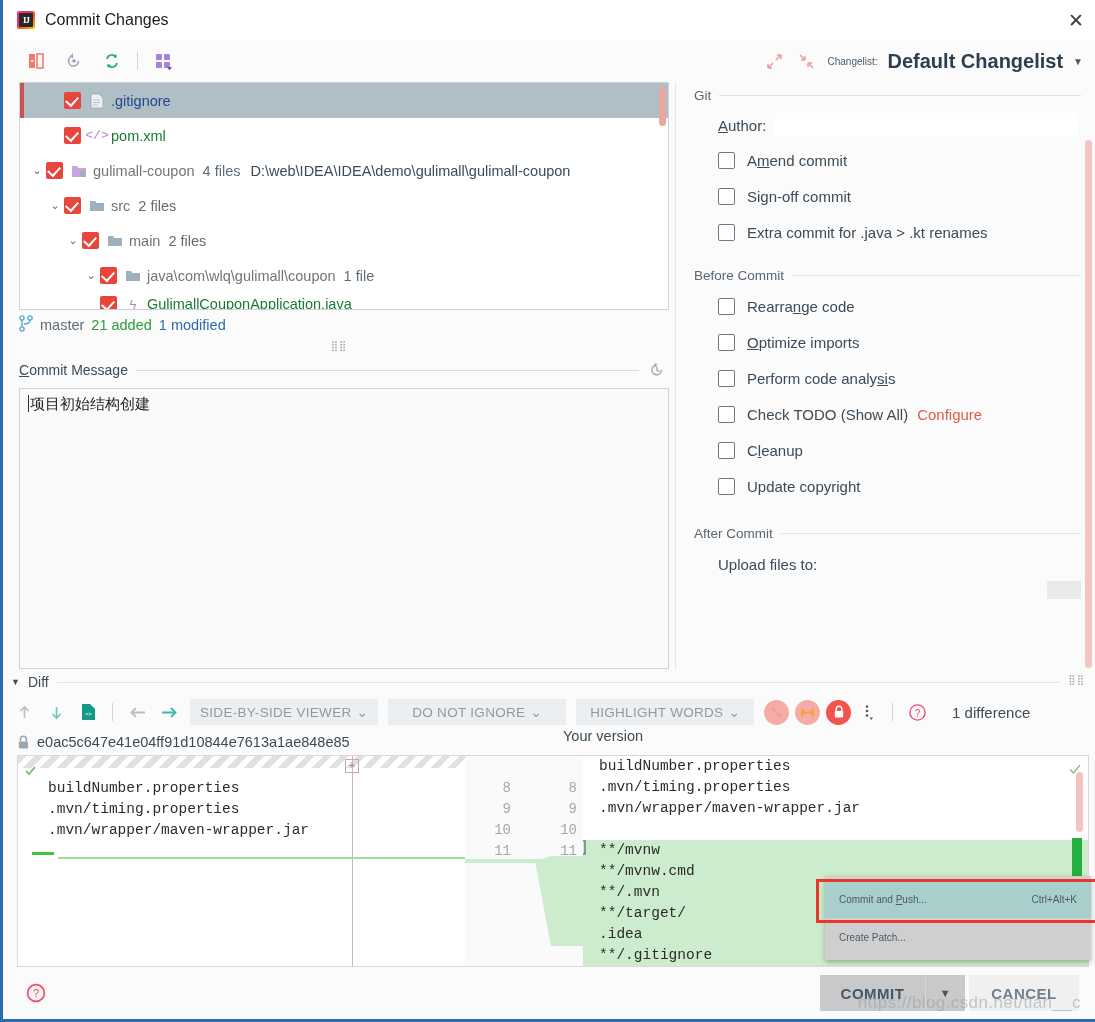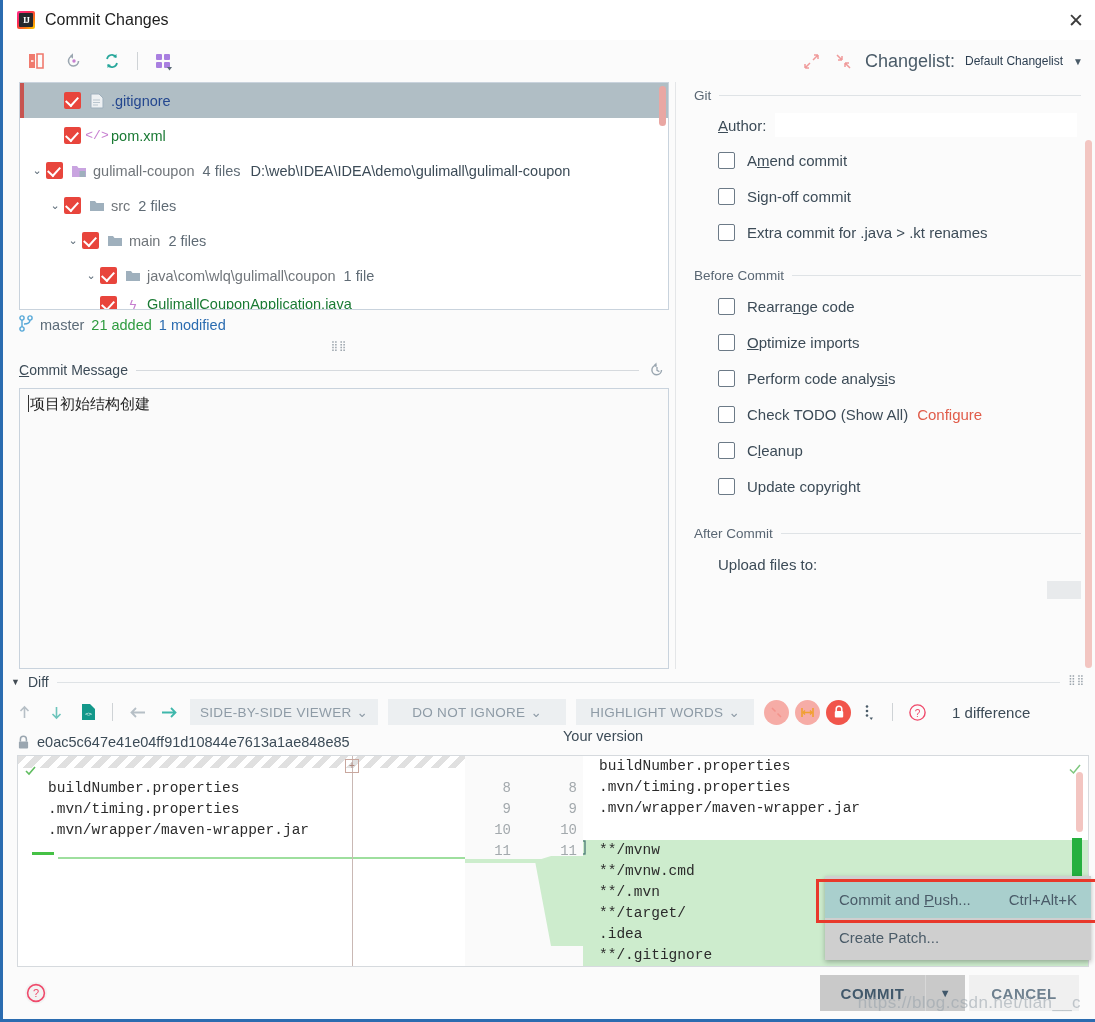--- a/index.html
+++ b/index.html
@@ -42,22 +42,22 @@
   }
   
   .toolbar {
     height:42px; flex:0 0 42px; display:flex; align-items:center;
     padding-left:18px; background:#fbfbfb;
   }
   .tool-btn { width:30px; height:26px; display:flex; align-items:center;
      justify-content:center; margin-right:8px; }
   .tool-sep { width:1px; height:18px; background:#cfd3d6; margin:0 10px 0 2px; }
   .cl-area { margin-left:auto; display:flex; align-items:center; padding-right:12px; gap:10px; }
-  .cl-label { color:#4a5b68; font-size:18px; }
-  .cl-value { font-weight:normal; color:#2c3e50; font-size:12px; }
+  .cl-label { color:#4a5b68; font-size:10px; }
+  .cl-value { font-weight:bold; color:#2c3e50; font-size:20px; }
   .cl-arrow { color:#4a5b68; font-size:10px; }
   .expicon { width:22px; height:20px; display:flex; align-items:center; justify-content:center; }
   
   .body-row { display:flex; flex:1 1 auto; min-height:0; }
   .left-col { width:672px; flex:0 0 672px; display:flex; flex-direction:column; min-height:0; }
   .right-col { flex:1 1 auto; display:flex; flex-direction:column;
     border-left:1px solid #e4e6e8; background:#fbfbfb; min-height:0; }
   
   .tree-wrap {
     margin:0 6px 0 16px; height:228px; flex:0 0 228px;
@@ -161,21 +161,21 @@
     line-height:21px; text-align:right; }
   .zig { height:12px; background:
      repeating-linear-gradient(135deg,#d6d6d6 0 6px, #fff 6px 12px); opacity:.75; }
   .vdiv { position:absolute; top:0; bottom:0; width:1px; background:#c9b8b4; }
   
   .ctx {
     position:absolute; left:822px; top:876px; width:266px; background:#cfcfcf;
     box-shadow:0 2px 5px rgba(0,0,0,.28); z-index:40; padding:4px 0;
   }
   .ctx-item { height:38px; display:flex; align-items:center; padding:0 14px;
-     font-size:15px; color:#4a5b68; }
+     font-size:10px; color:#4a5b68; }
   .ctx-item.hl { background:#a9cfcd; }
   .ctx-item .sc { margin-left:auto; }
   .ctx-item u { text-decoration:underline; }
   .redbox {
     position:absolute; left:813px; top:879px; width:282px; height:44px;
     border:3px solid #e8382b; z-index:50; pointer-events:none;
   }
   
   .footer { height:52px; flex:0 0 52px; display:flex; align-items:center;
      padding:0 16px 0 20px; position:relative; }

